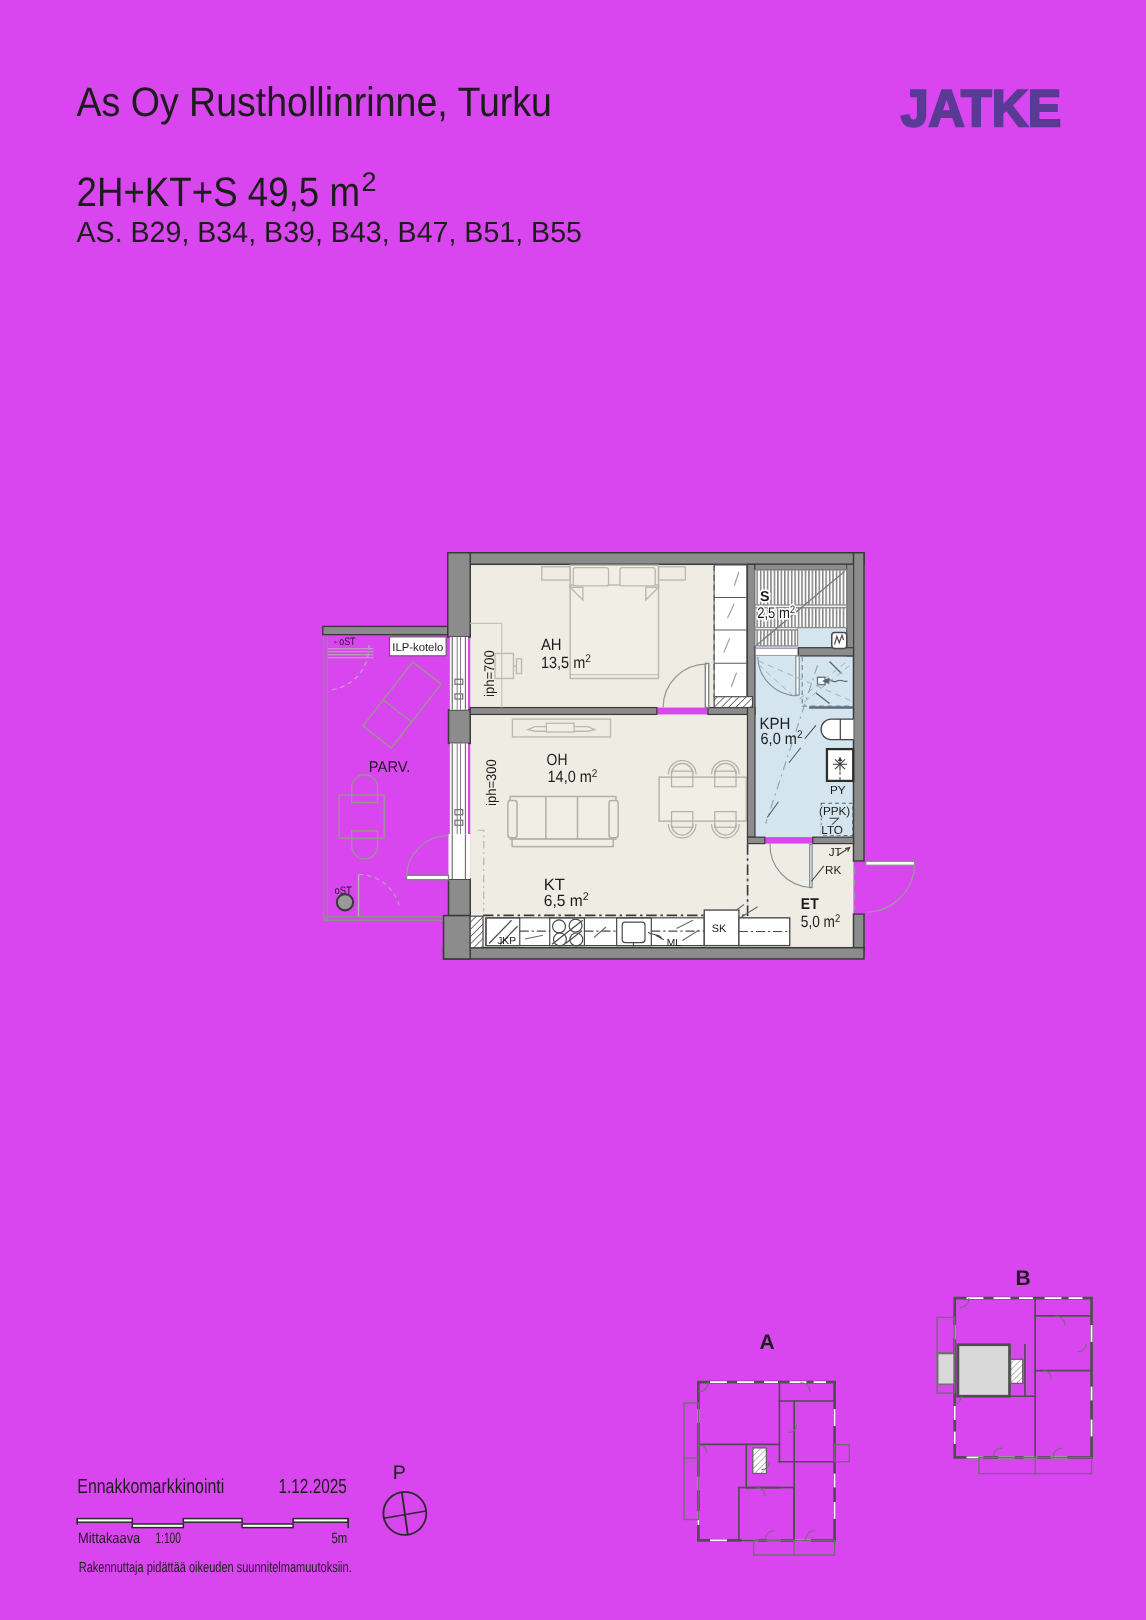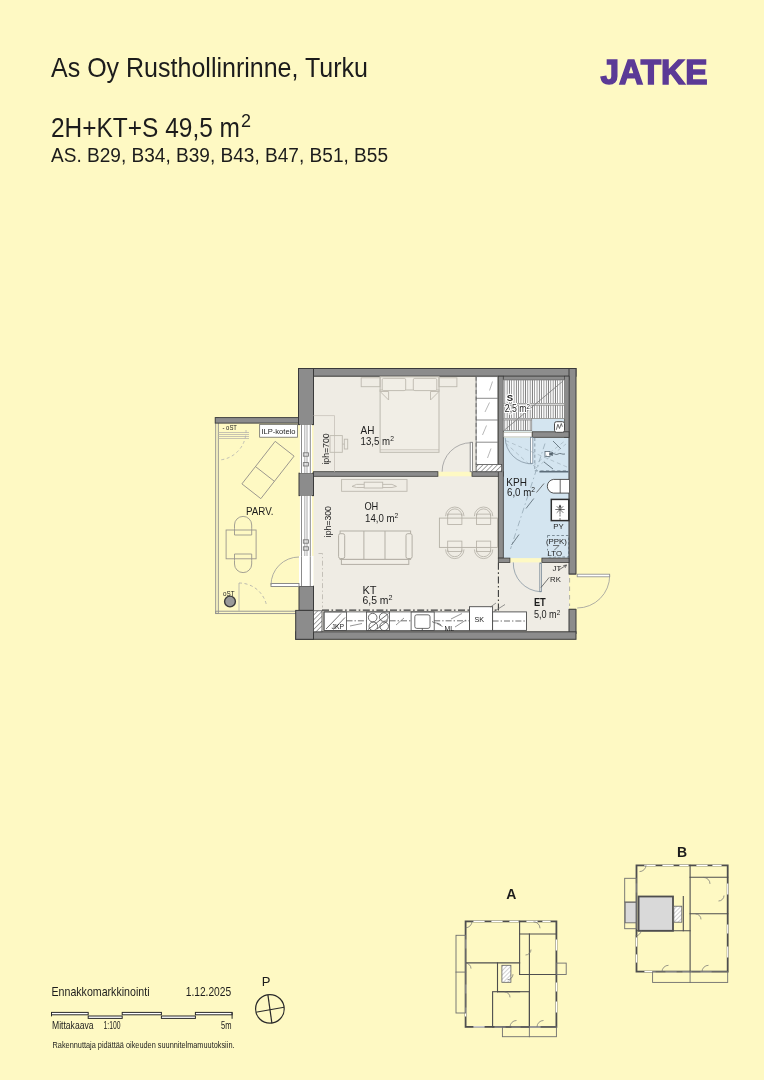--- a/index.html
+++ b/index.html
@@ -1,16 +1,16 @@
 <!DOCTYPE html>
 <html><head>
 <meta charset="utf-8">
 <style>
   html,body{margin:0;padding:0;background:#fff;}
-  #page{position:relative;width:764px;height:1080px;background:#fef9c3;font-family:"Liberation Sans",sans-serif;overflow:hidden;}
+  #page{position:relative;width:764px;height:1080px;background:#d946ef;font-family:"Liberation Sans",sans-serif;overflow:hidden;}
   svg{position:absolute;left:0;top:0;}
   text{font-family:"Liberation Sans",sans-serif;fill:#1c1c1c;}
 </style>
 </head>
 <body>
 <div id="page">
 <svg width="764" height="1080" viewBox="0 0 764 1080">
 <defs>
   <pattern id="bench" patternUnits="userSpaceOnUse" width="2.3" height="8">
     <rect width="2.3" height="8" fill="#fff"></rect>

